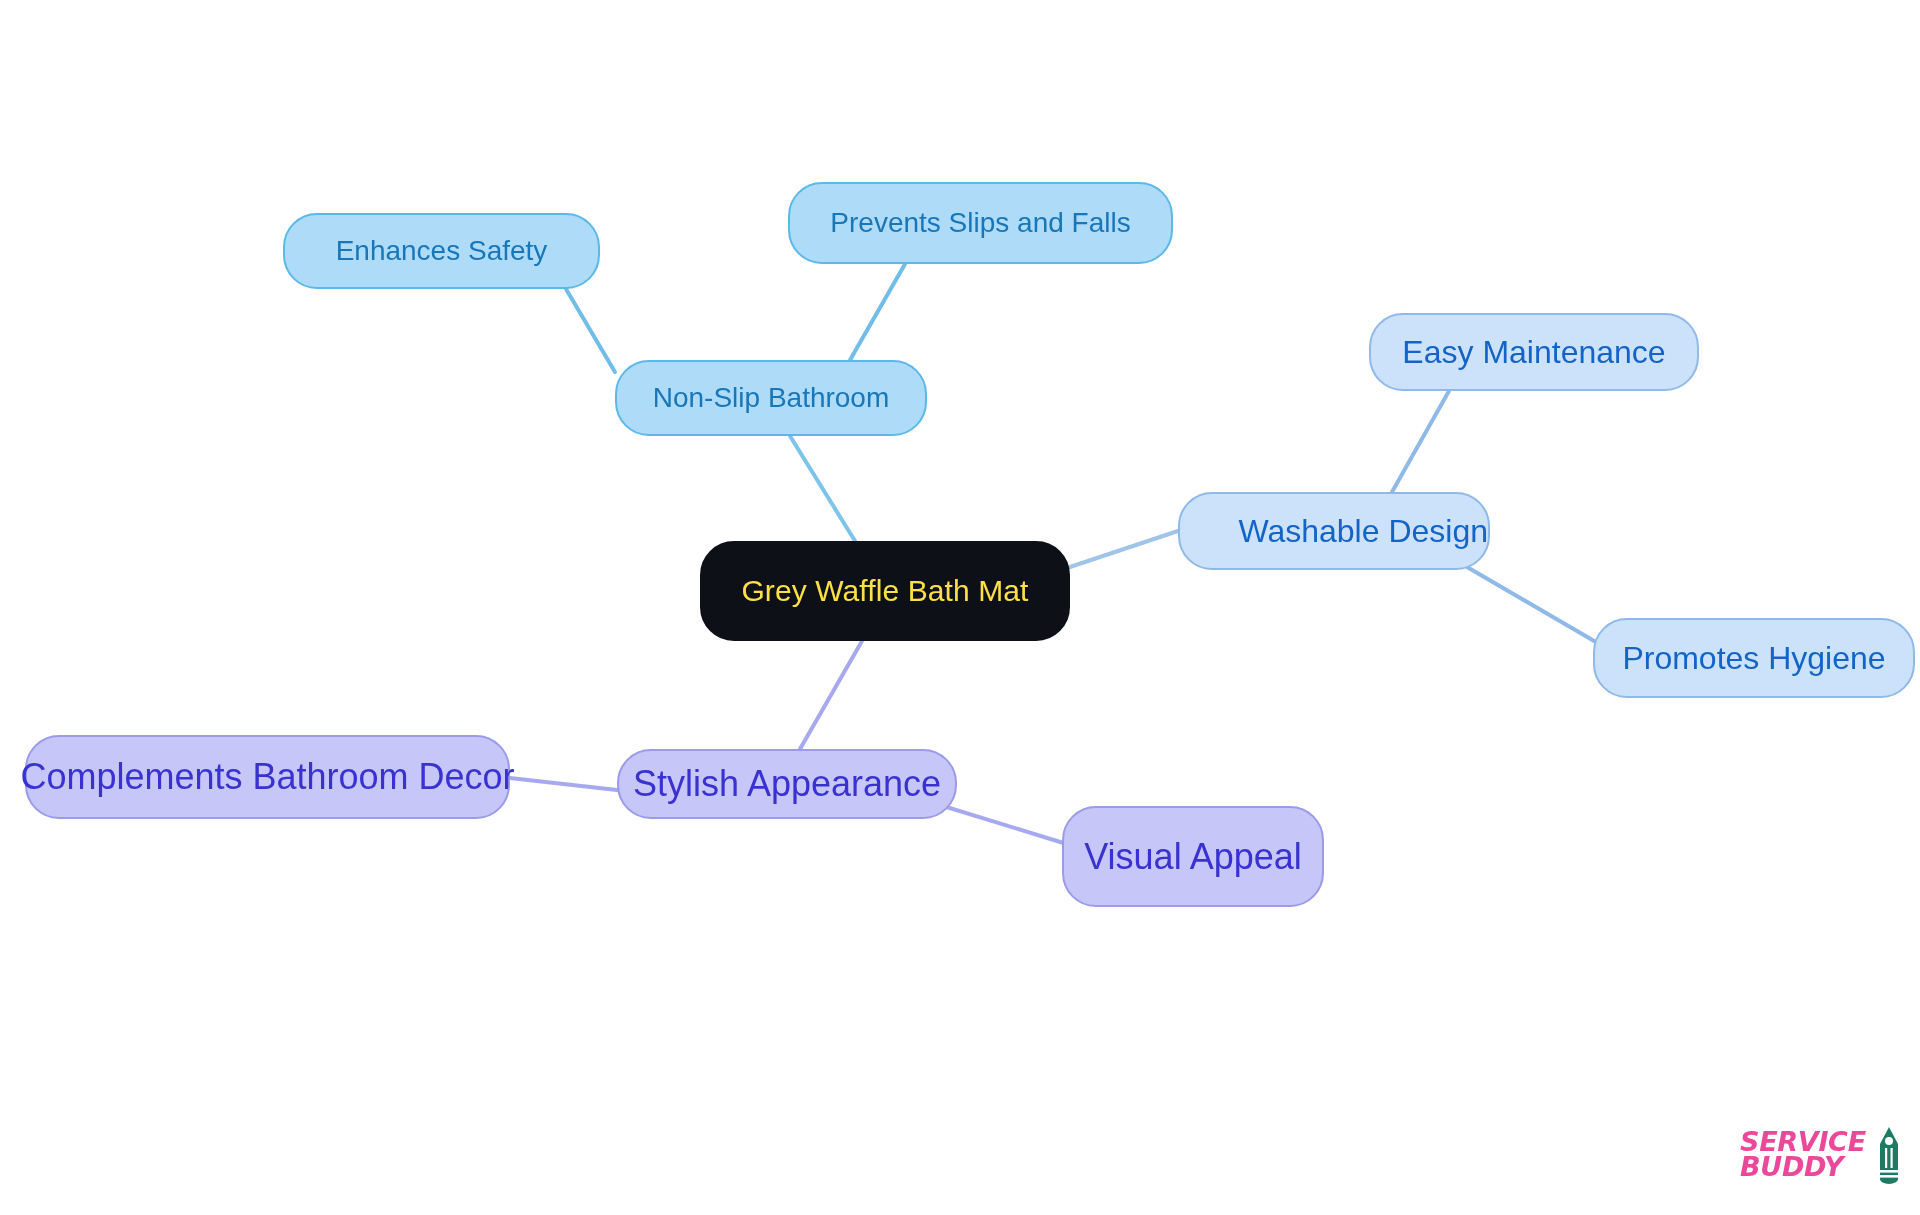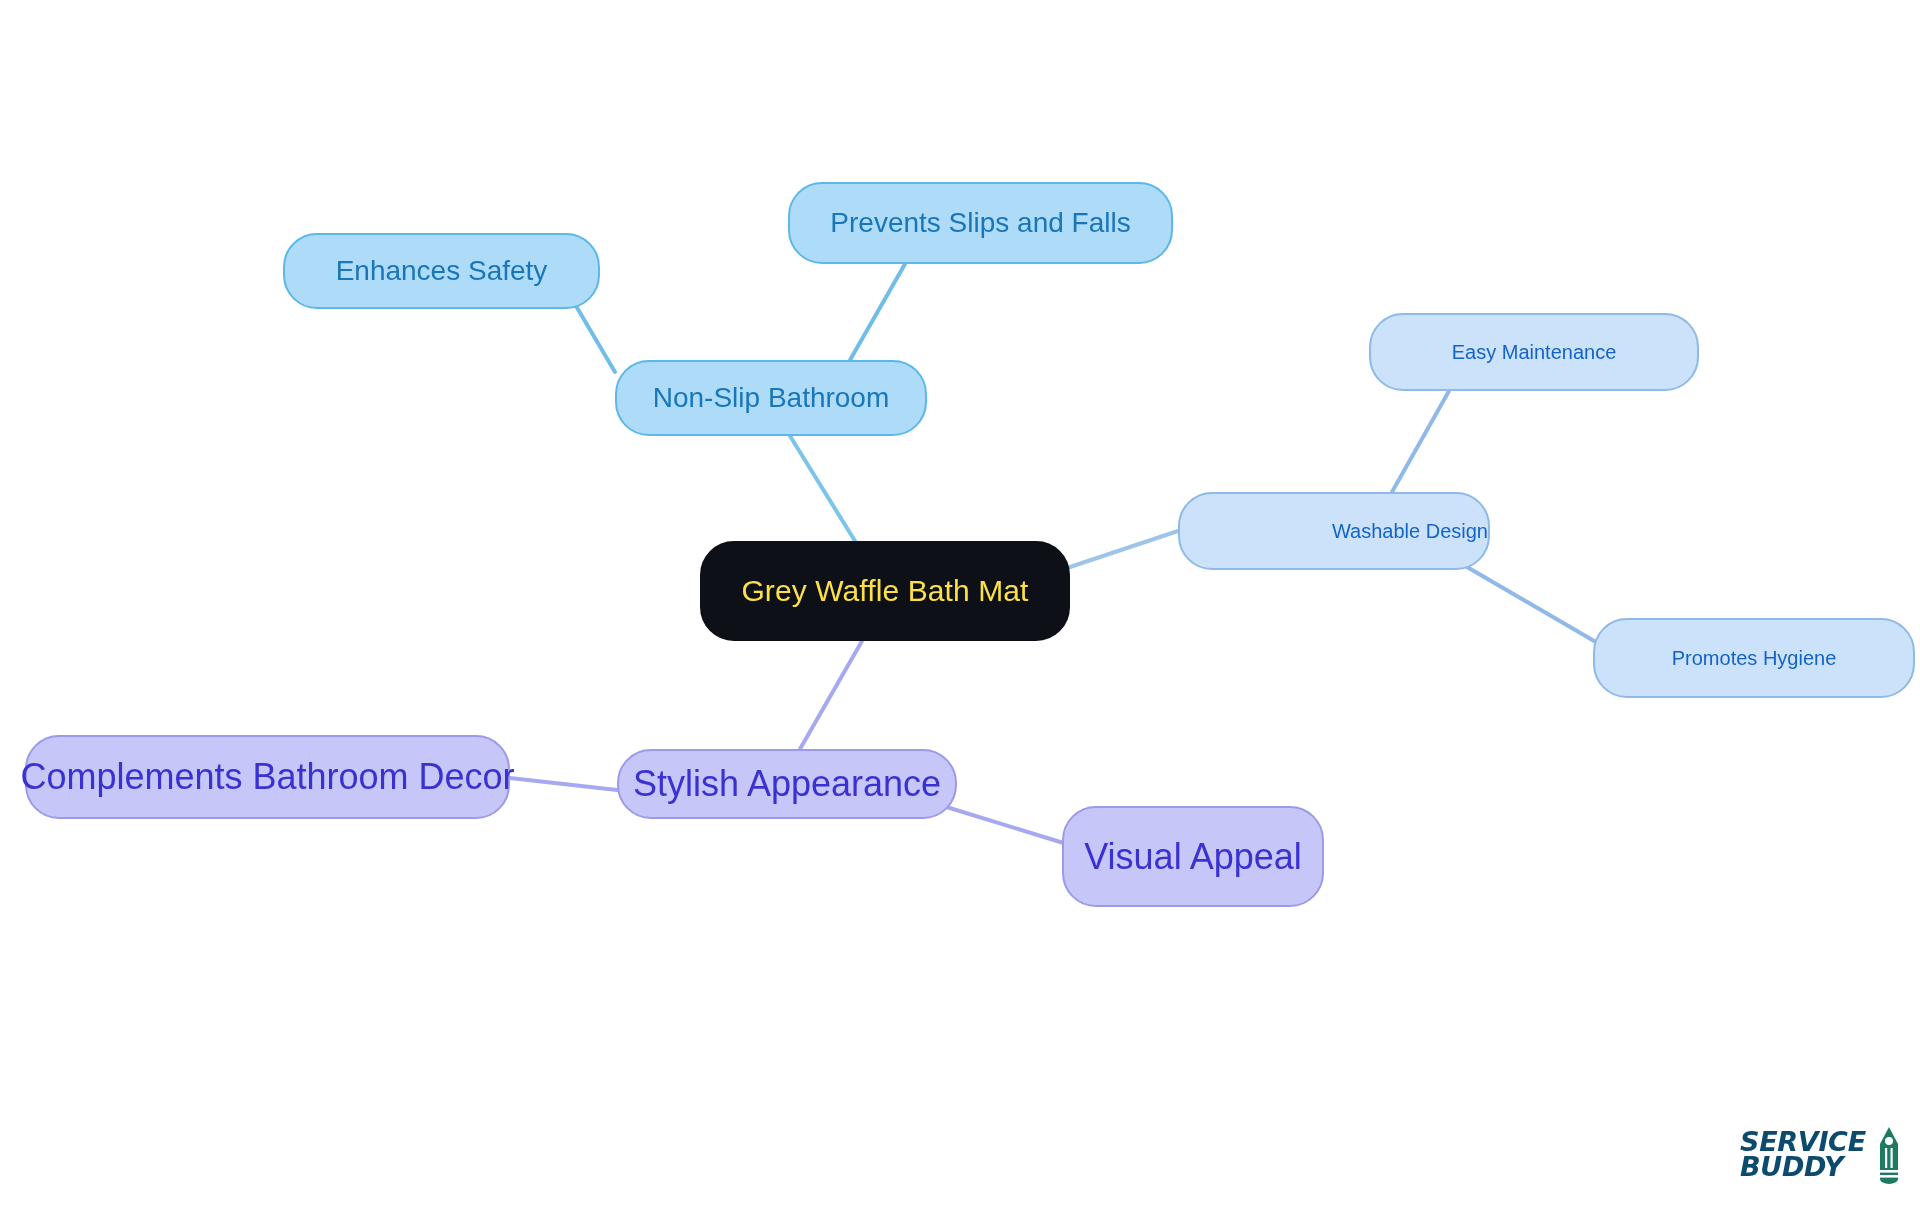--- a/index.html
+++ b/index.html
@@ -49,21 +49,21 @@
     border-color: #5cb8e8;
     color: #1976b8;
     border-radius: 34px;
     font-size: 28px;
   }
   .node-blue-pale {
     background: #cce2fa;
     border-color: #8fb9e8;
     color: #1464c8;
     border-radius: 34px;
-    font-size: 20px;
+    font-size: 32px;
   }
   .node-purple {
     background: #c6c6f8;
     border-color: #9b9bea;
     color: #3a32d0;
     border-radius: 34px;
     font-size: 36px;
   }
   .logo {
     position: absolute;
@@ -75,21 +75,21 @@
     z-index: 6;
   }
   .logo-text {
     display: flex;
     flex-direction: column;
     line-height: 0.92;
     font-weight: bold;
     font-style: italic;
     font-size: 27px;
     letter-spacing: -0.3px;
-    color: #0c4a6e;
+    color: #ec4899;
     font-family: "DejaVu Sans", sans-serif;
   }
   .logo-pencil {
     display: block;
   }
 </style>
 </head>
 <body>
 
 <div id="canvas">
@@ -106,21 +106,21 @@
       <line x1="940" y1="805" x2="1070" y2="845" stroke="#a7a9f0" stroke-width="4" stroke-linecap="round"></line>
     </svg>
 
   <div id="node-layer">
       <div class="node node-root" style="left: 700px; top: 541px; width: 370px; height: 100px;">
         <span>Grey Waffle Bath Mat</span>
       </div>
       <div class="node node-blue-mid" style="left: 615px; top: 360px; width: 312px; height: 76px;">
         <span>Non-Slip Bathroom</span>
       </div>
-      <div class="node node-blue-mid" style="left: 283px; top: 213px; width: 317px; height: 76px; margin-top: 20px;">
+      <div class="node node-blue-mid" style="left: 283px; top: 213px; width: 317px; height: 76px;">
         <span>Enhances Safety</span>
       </div>
       <div class="node node-blue-mid" style="left: 788px; top: 182px; width: 385px; height: 82px;">
         <span>Prevents Slips and Falls</span>
       </div>
       <div class="node node-blue-pale" style="left: 1178px; top: 492px; width: 312px; height: 78px; justify-content: flex-end;">
         <span>Washable Design</span>
       </div>
       <div class="node node-blue-pale" style="left: 1369px; top: 313px; width: 330px; height: 78px;">
         <span>Easy Maintenance</span>

